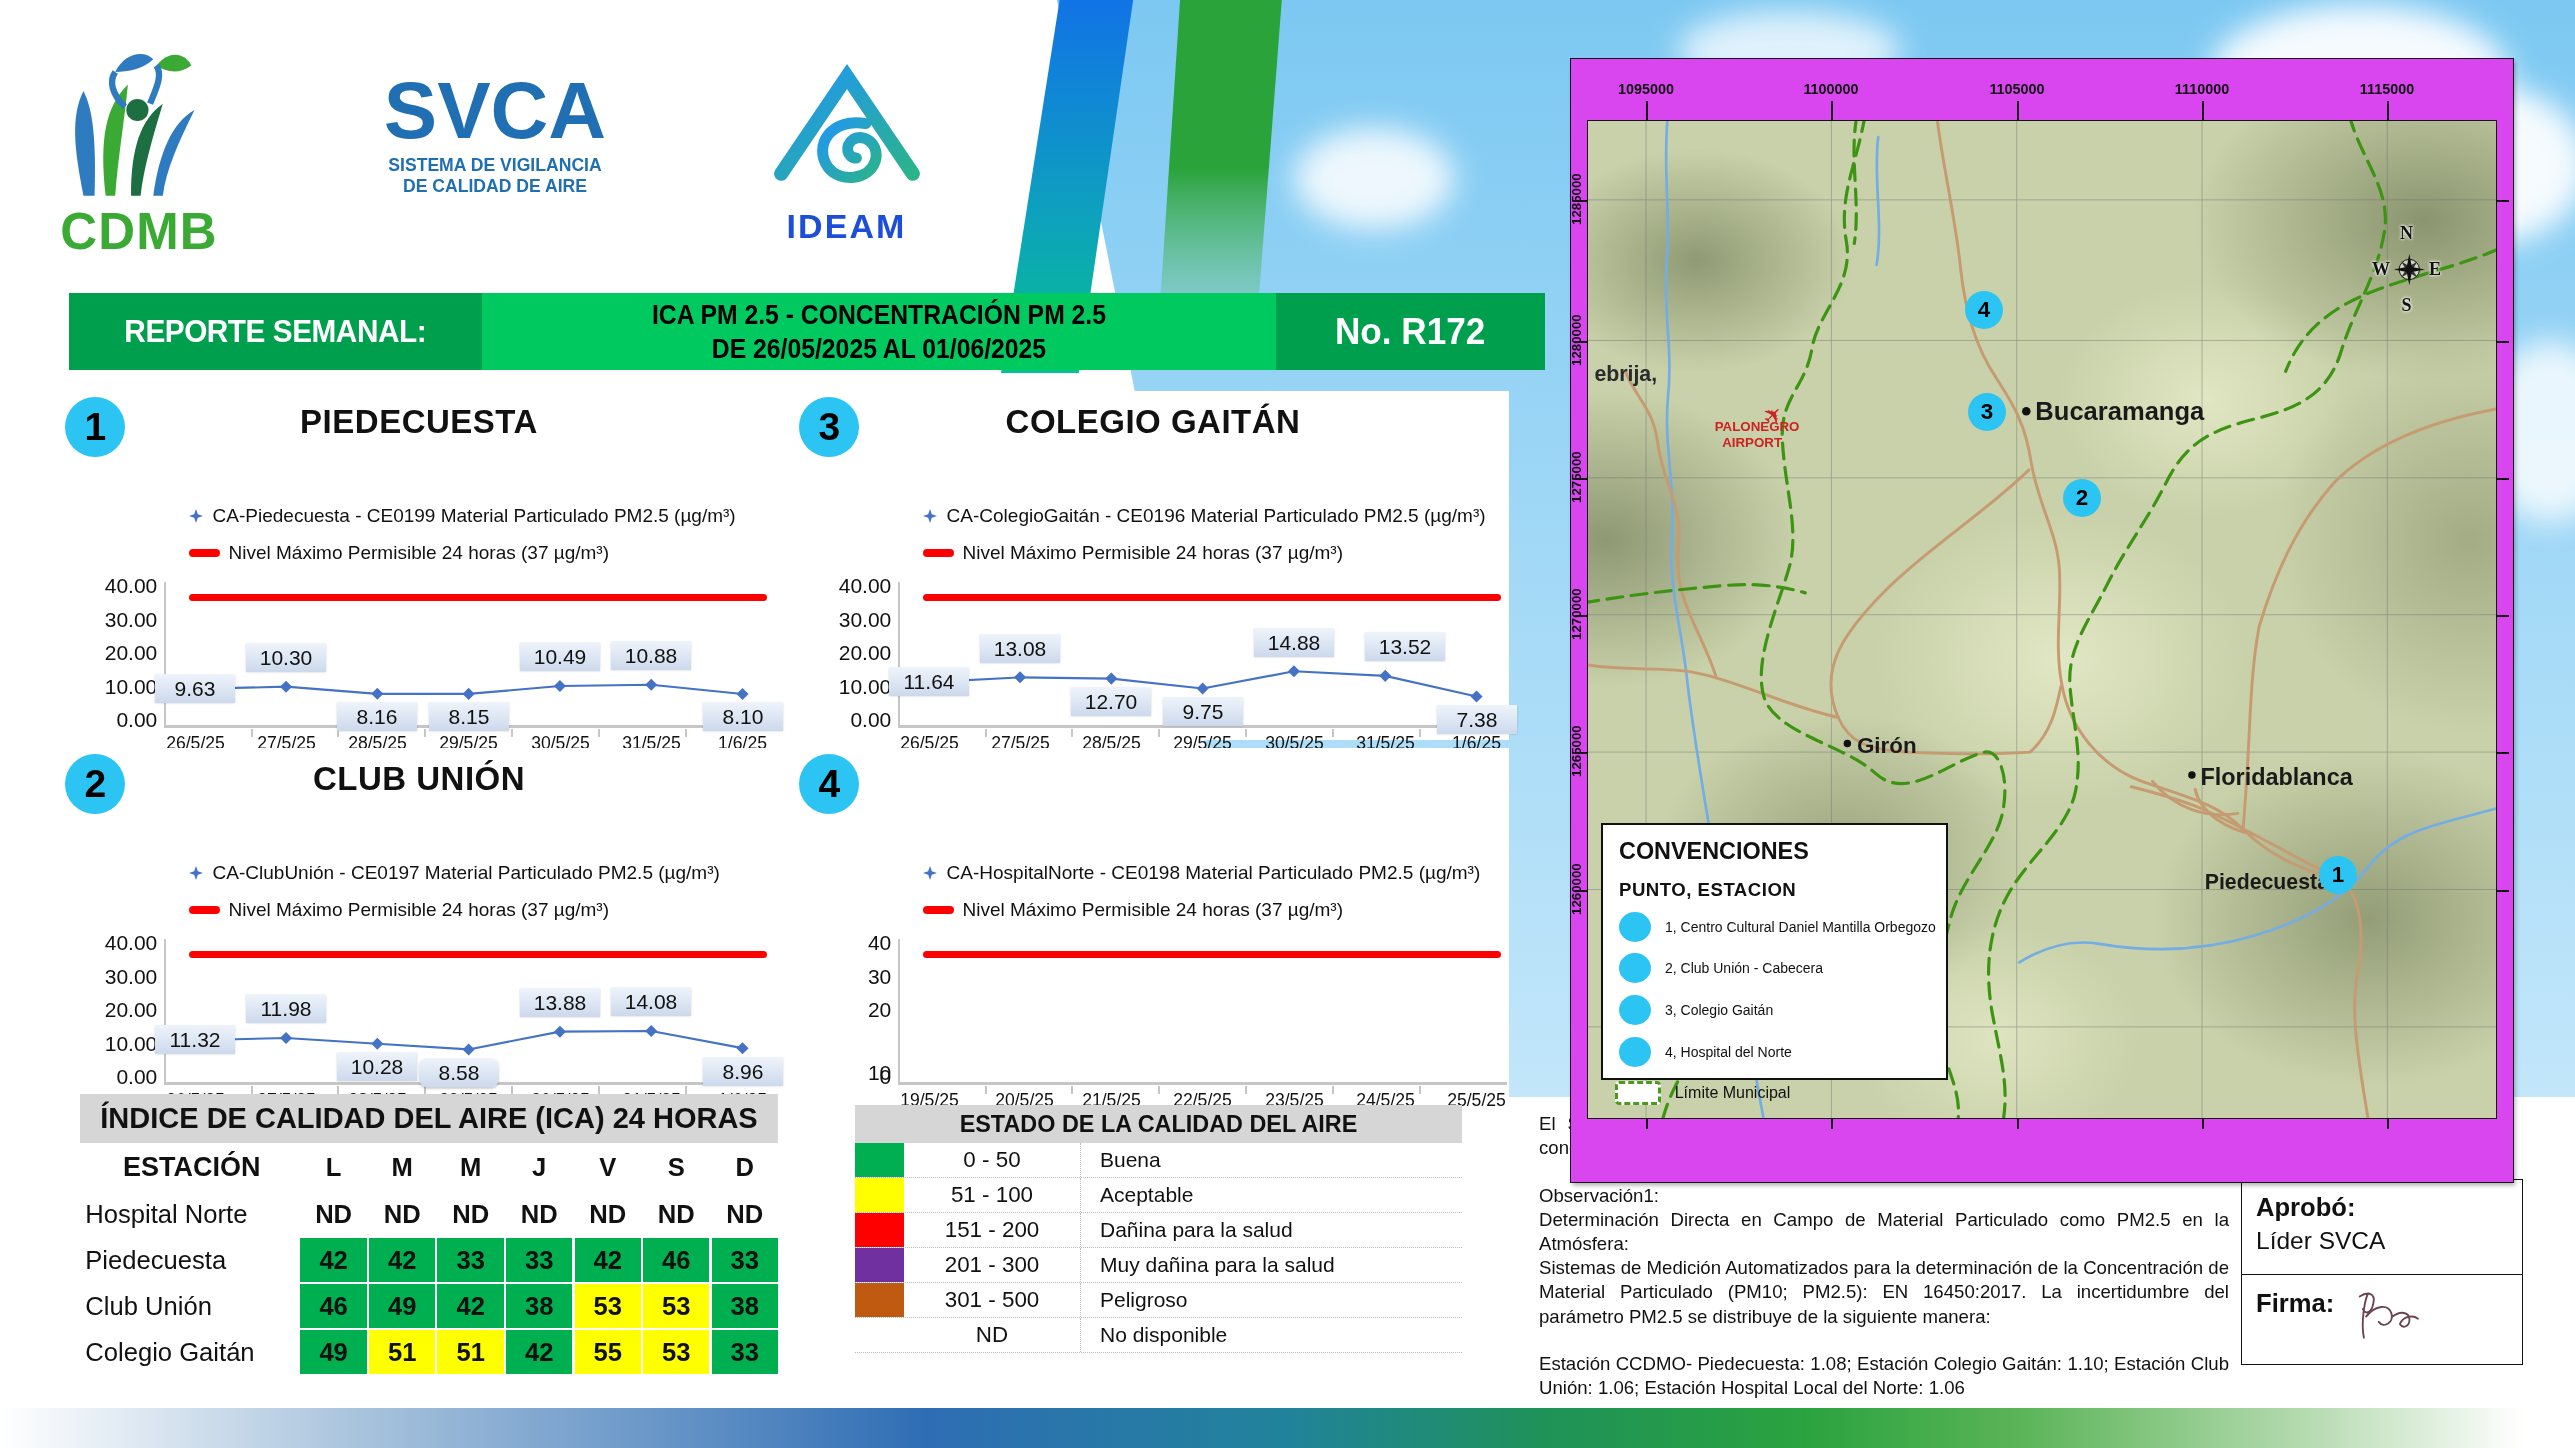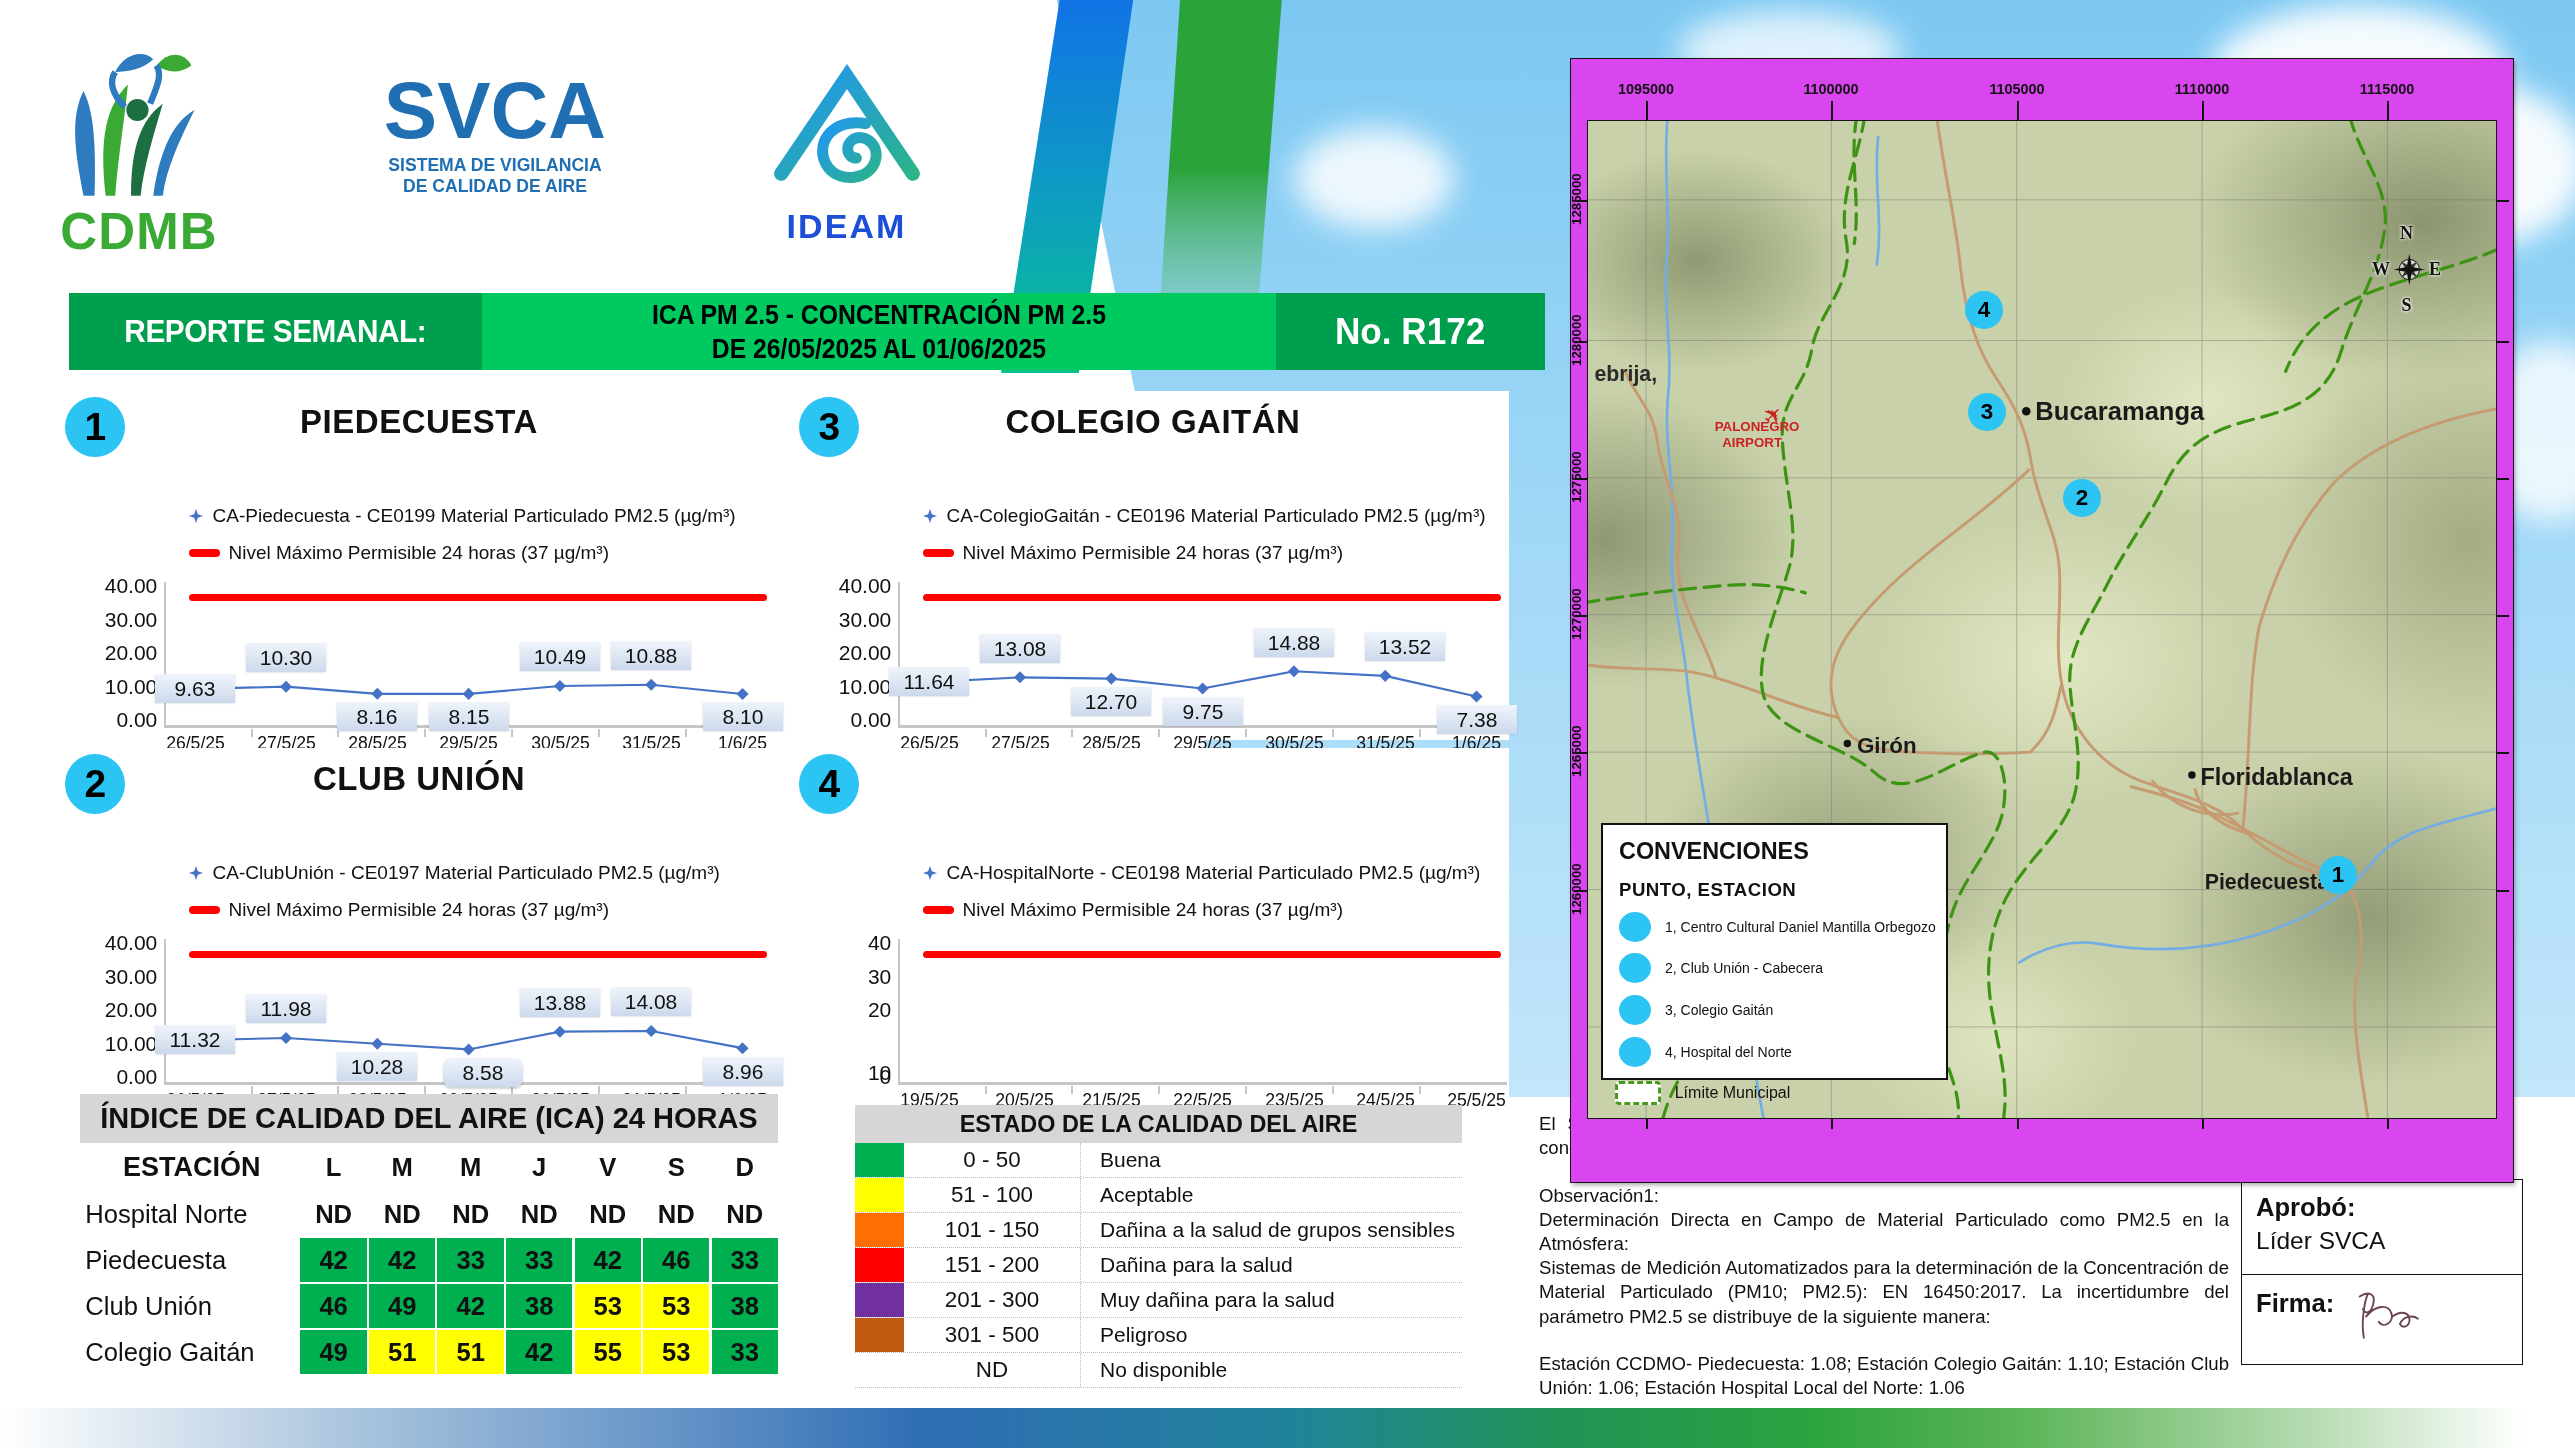--- a/index.html
+++ b/index.html
@@ -302,21 +302,21 @@
         <rect x="418.5" y="536.526" width="16" height="16" fill="#4472C4" transform="rotate(45 426.5 544.526)"></rect>
         <rect x="590" y="547.236" width="16" height="16" fill="#4472C4" transform="rotate(45 598 555.236)"></rect>
         <rect x="761.5" y="557.946" width="16" height="16" fill="#4472C4" transform="rotate(45 769.5 565.946)"></rect>
         <rect x="933" y="524.556" width="16" height="16" fill="#4472C4" transform="rotate(45 941 532.556)"></rect>
         <rect x="1104.5" y="523.296" width="16" height="16" fill="#4472C4" transform="rotate(45 1112.5 531.296)"></rect>
         <rect x="1276" y="555.552" width="16" height="16" fill="#4472C4" transform="rotate(45 1284 563.552)"></rect>
       </svg>
       <div class="vlabel" style="left: 96px; top: 277px;">11.32</div>
       <div class="vlabel" style="left: 187px; top: 246px;">11.98</div>
       <div class="vlabel" style="left: 278px; top: 304px;">10.28</div>
-      <div class="vlabel" style="left: 384px; top: 310px; border-radius: 8px;">8.58</div>
+      <div class="vlabel" style="left: 360px; top: 310px; border-radius: 8px;">8.58</div>
       <div class="vlabel" style="left: 461px; top: 240px;">13.88</div>
       <div class="vlabel" style="left: 552px; top: 239px;">14.08</div>
       <div class="vlabel" style="left: 644px; top: 309px;">8.96</div>
     </div>
   <div id="chart-2" class="abs chart-block">
       <div class="chart-badge">3</div>
       <div class="chart-title">COLEGIO GAITÁN</div>
       <div class="legend-row lg1">
         <span class="diamond"></span>
         <span>CA-ColegioGaitán  - CE0196 Material Particulado PM2.5 (µg/m³)</span>
@@ -460,25 +460,20 @@
           <div class="est-swatch" style="background: rgb(0, 176, 80);"></div>
           <div class="est-range">0 - 50</div>
           <div class="est-label">Buena</div>
         </div>
         <div class="est-row">
           <div class="est-swatch" style="background: rgb(255, 255, 0);"></div>
           <div class="est-range">51 - 100</div>
           <div class="est-label">Aceptable</div>
         </div>
         <div class="est-row">
-          <div class="est-swatch" style="background: rgb(255, 110, 0);"></div>
-          <div class="est-range">101 - 150</div>
-          <div class="est-label">Dañina a la salud de grupos sensibles</div>
-        </div>
-        <div class="est-row">
           <div class="est-swatch" style="background: rgb(255, 0, 0);"></div>
           <div class="est-range">151 - 200</div>
           <div class="est-label">Dañina para la salud</div>
         </div>
         <div class="est-row">
           <div class="est-swatch" style="background: rgb(112, 48, 160);"></div>
           <div class="est-range">201 - 300</div>
           <div class="est-label">Muy dañina para la salud</div>
         </div>
         <div class="est-row">

